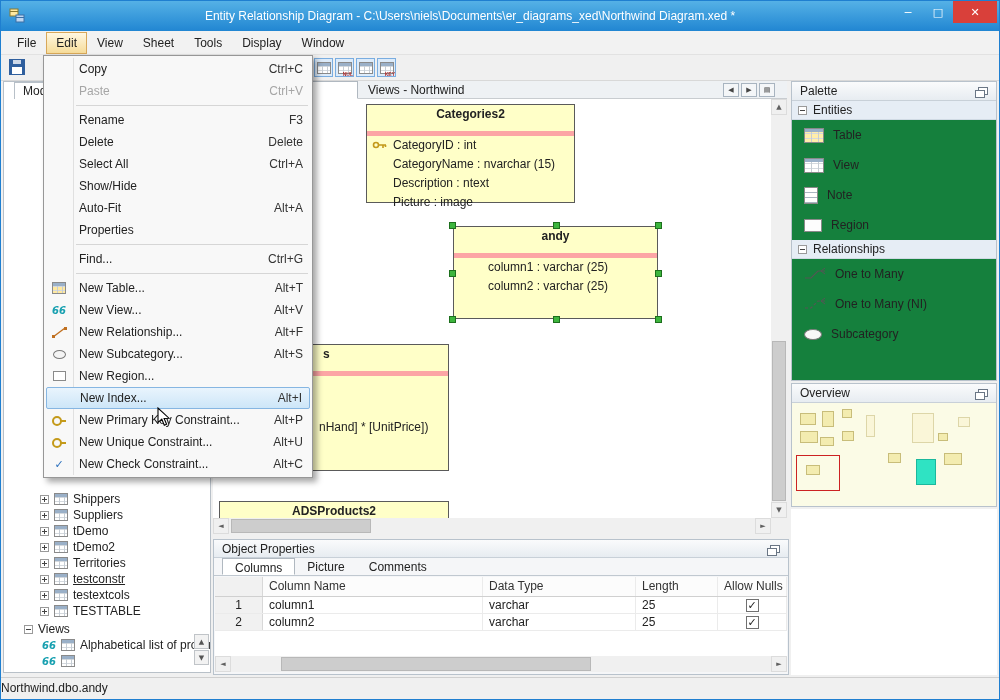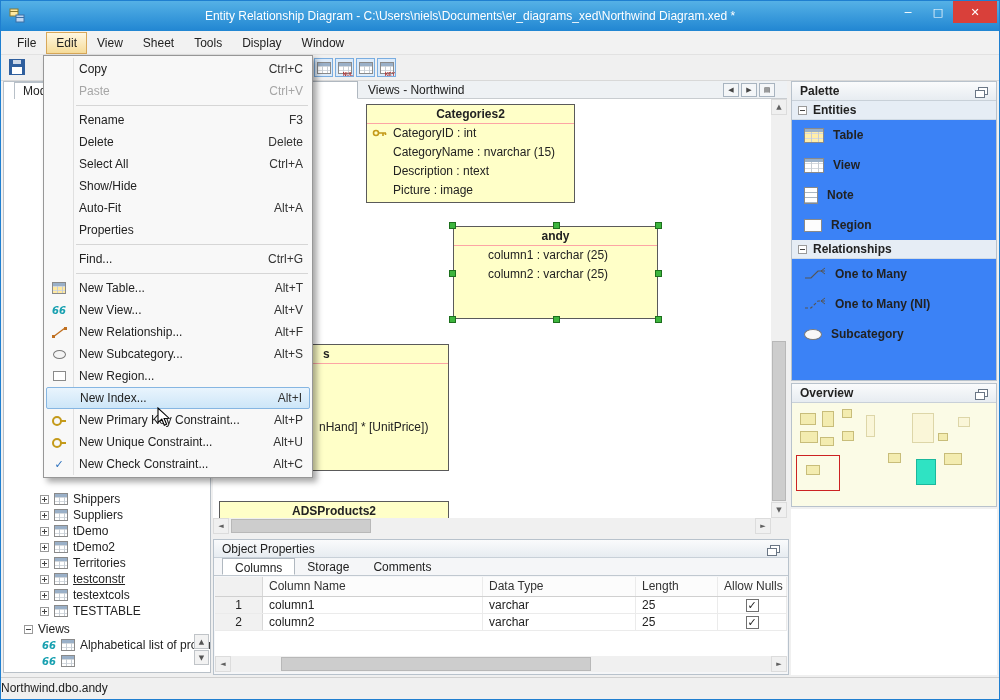--- a/index.html
+++ b/index.html
@@ -81,36 +81,36 @@
   .tab-row { position:absolute; left:0; top:0; right:0; height:18px; background:#eef1f4;
     border-bottom:1px solid #c8ccd0; }
   .sheet-tab { position:absolute; top:0; height:18px; padding:2px 10px; white-space:nowrap; }
   .sheet-tab.active { background:#fff; border:1px solid #b0b8c0; border-bottom:1px solid #fff; font-weight:bold; }
   .tab-nav { position:absolute; right:12px; top:2px; display:flex; gap:2px; }
   .tab-nav-btn { width:16px; height:14px; border:1px solid #a8b4c0; background:#f4f6f8; font-size:7px;
     color:#444; display:flex; align-items:center; justify-content:center; font-family:"DejaVu Sans",sans-serif; }
   .canvas { position:absolute; left:0; top:18px; width:558px; height:419px; background:#fff; overflow:hidden; }
 
   .er-table { position:absolute; background:#ffffc8; border:1px solid #5a5a5a; }
-  .er-head { height:19px; line-height:18px; text-align:center; font-weight:bold; border-bottom:1px solid #fca5a5; }
+  .er-head { height:31px; line-height:18px; text-align:center; font-weight:bold; border-bottom:5px solid #fca5a5; }
   .er-row { height:19px; line-height:19px; padding-left:26px; white-space:nowrap; position:relative; }
   .er-key { position:absolute; left:5px; top:3px; }
   .handle { position:absolute; width:7px; height:7px; background:#3db53d; border:1px solid #1d6f1d; z-index:6; }
 
   
   .sb-v { position:absolute; right:0; top:18px; width:16px; height:419px; background:#f0f0f0; }
   .sb-h { position:absolute; left:0; bottom:0; width:558px; height:16px; background:#f0f0f0; }
   .sb-btn { position:absolute; width:16px; height:16px; background:#f0f0f0; border:1px solid #dcdcdc;
     color:#606060; font-size:7px; display:flex; align-items:center; justify-content:center;
     font-family:"DejaVu Sans",sans-serif; }
   .sb-thumb { position:absolute; background:#cdcdcd; border:1px solid #b8b8b8; }
   .sb-corner { position:absolute; right:0; bottom:0; width:16px; height:16px; background:#f0f0f0; }
 
   
-  .side-panel { position:absolute; left:790px; width:206px; background:#3b82f6; border:1px solid #b8c2cc;font-weight:bold; }
+  .side-panel { position:absolute; left:790px; width:206px; background:#15803d; border:1px solid #b8c2cc; }
   .panel-head { height:19px; background:linear-gradient(#fafbfc,#e7ecf1); border-bottom:1px solid #c8d0d8;
     display:flex; align-items:center; padding:0 8px; }
   .panel-head .ttl { flex:1; }
   .pal-group { height:19px; background:#e6edf5; border-bottom:1px solid #d0dae4; display:flex;
     align-items:center; gap:6px; padding:0 6px; }
   .pal-item { height:30px; display:flex; align-items:center; gap:9px; padding-left:12px; }
   .minimap { position:absolute; left:0; right:0; top:19px; bottom:0; background:#fbfbe6; overflow:hidden; }
   .mm-rect { position:absolute; background:#f3ecb0; border:1px solid #c8bd7a; }
   .mm-rect.pale { background:#faf6d8; border-color:#ddd6a8; }
   .mm-rect.cyan { background:#2fe3c3; border-color:#1bb89d; }
@@ -403,21 +403,21 @@
   </div>
   <div class="dock-bg"></div>
 
   <div class="props">
     <div class="panel-head" style="height:18px;">
       <span class="ttl">Object Properties</span>
       <span class="float-ico"></span>
     </div>
     <div class="props-tabs">
       <div class="ptab active">Columns</div>
-      <div class="ptab">Storage</div>
+      <div class="ptab">Picture</div>
       <div class="ptab">Comments</div>
     </div>
     <div class="pgrid">
       <div class="pg-row head">
         <div class="pg-c pg-num"></div>
         <div class="pg-c pg-name">Column Name</div>
         <div class="pg-c pg-type">Data Type</div>
         <div class="pg-c pg-len">Length</div>
         <div class="pg-c pg-null" style="justify-content:flex-start;">Allow Nulls</div>
       </div>

